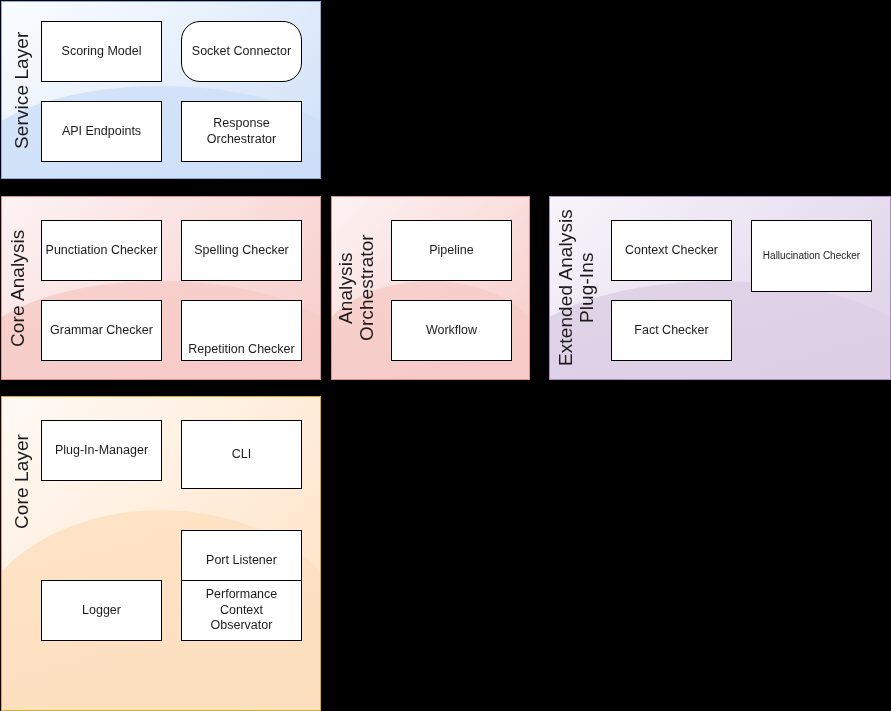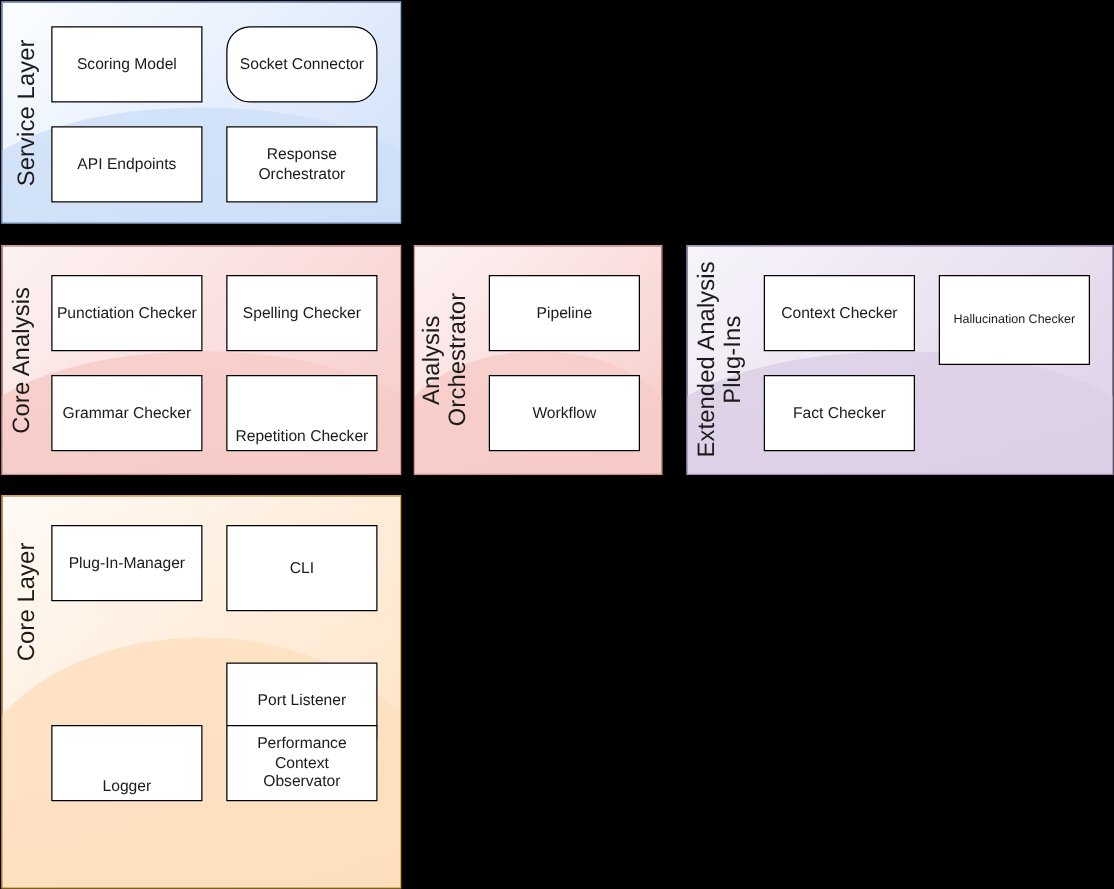--- a/index.html
+++ b/index.html
@@ -226,21 +226,21 @@
 
     <div class="node" style="left:179px; top:23px; width:121px; height:69px;">
       <span>CLI</span>
     </div>
 
 
     <div class="node" style="left:179px; top:103px; width:121px; height:61px;margin-top:30px;">
       <span>Port Listener</span>
     </div>
 
-    <div class="node" style="left:39px; top:183px; width:121px; height:61px;align-items:flex-end;">
+    <div class="node" style="left:39px; top:183px; width:121px; height:61px;">
       <span>Logger</span>
     </div>
 
     <div class="node" style="left:179px; top:183px; width:121px; height:61px;">
       <span>
         <span>Performance Context</span><br>
         <span>Observator</span>
       </span>
     </div>
   </div>

